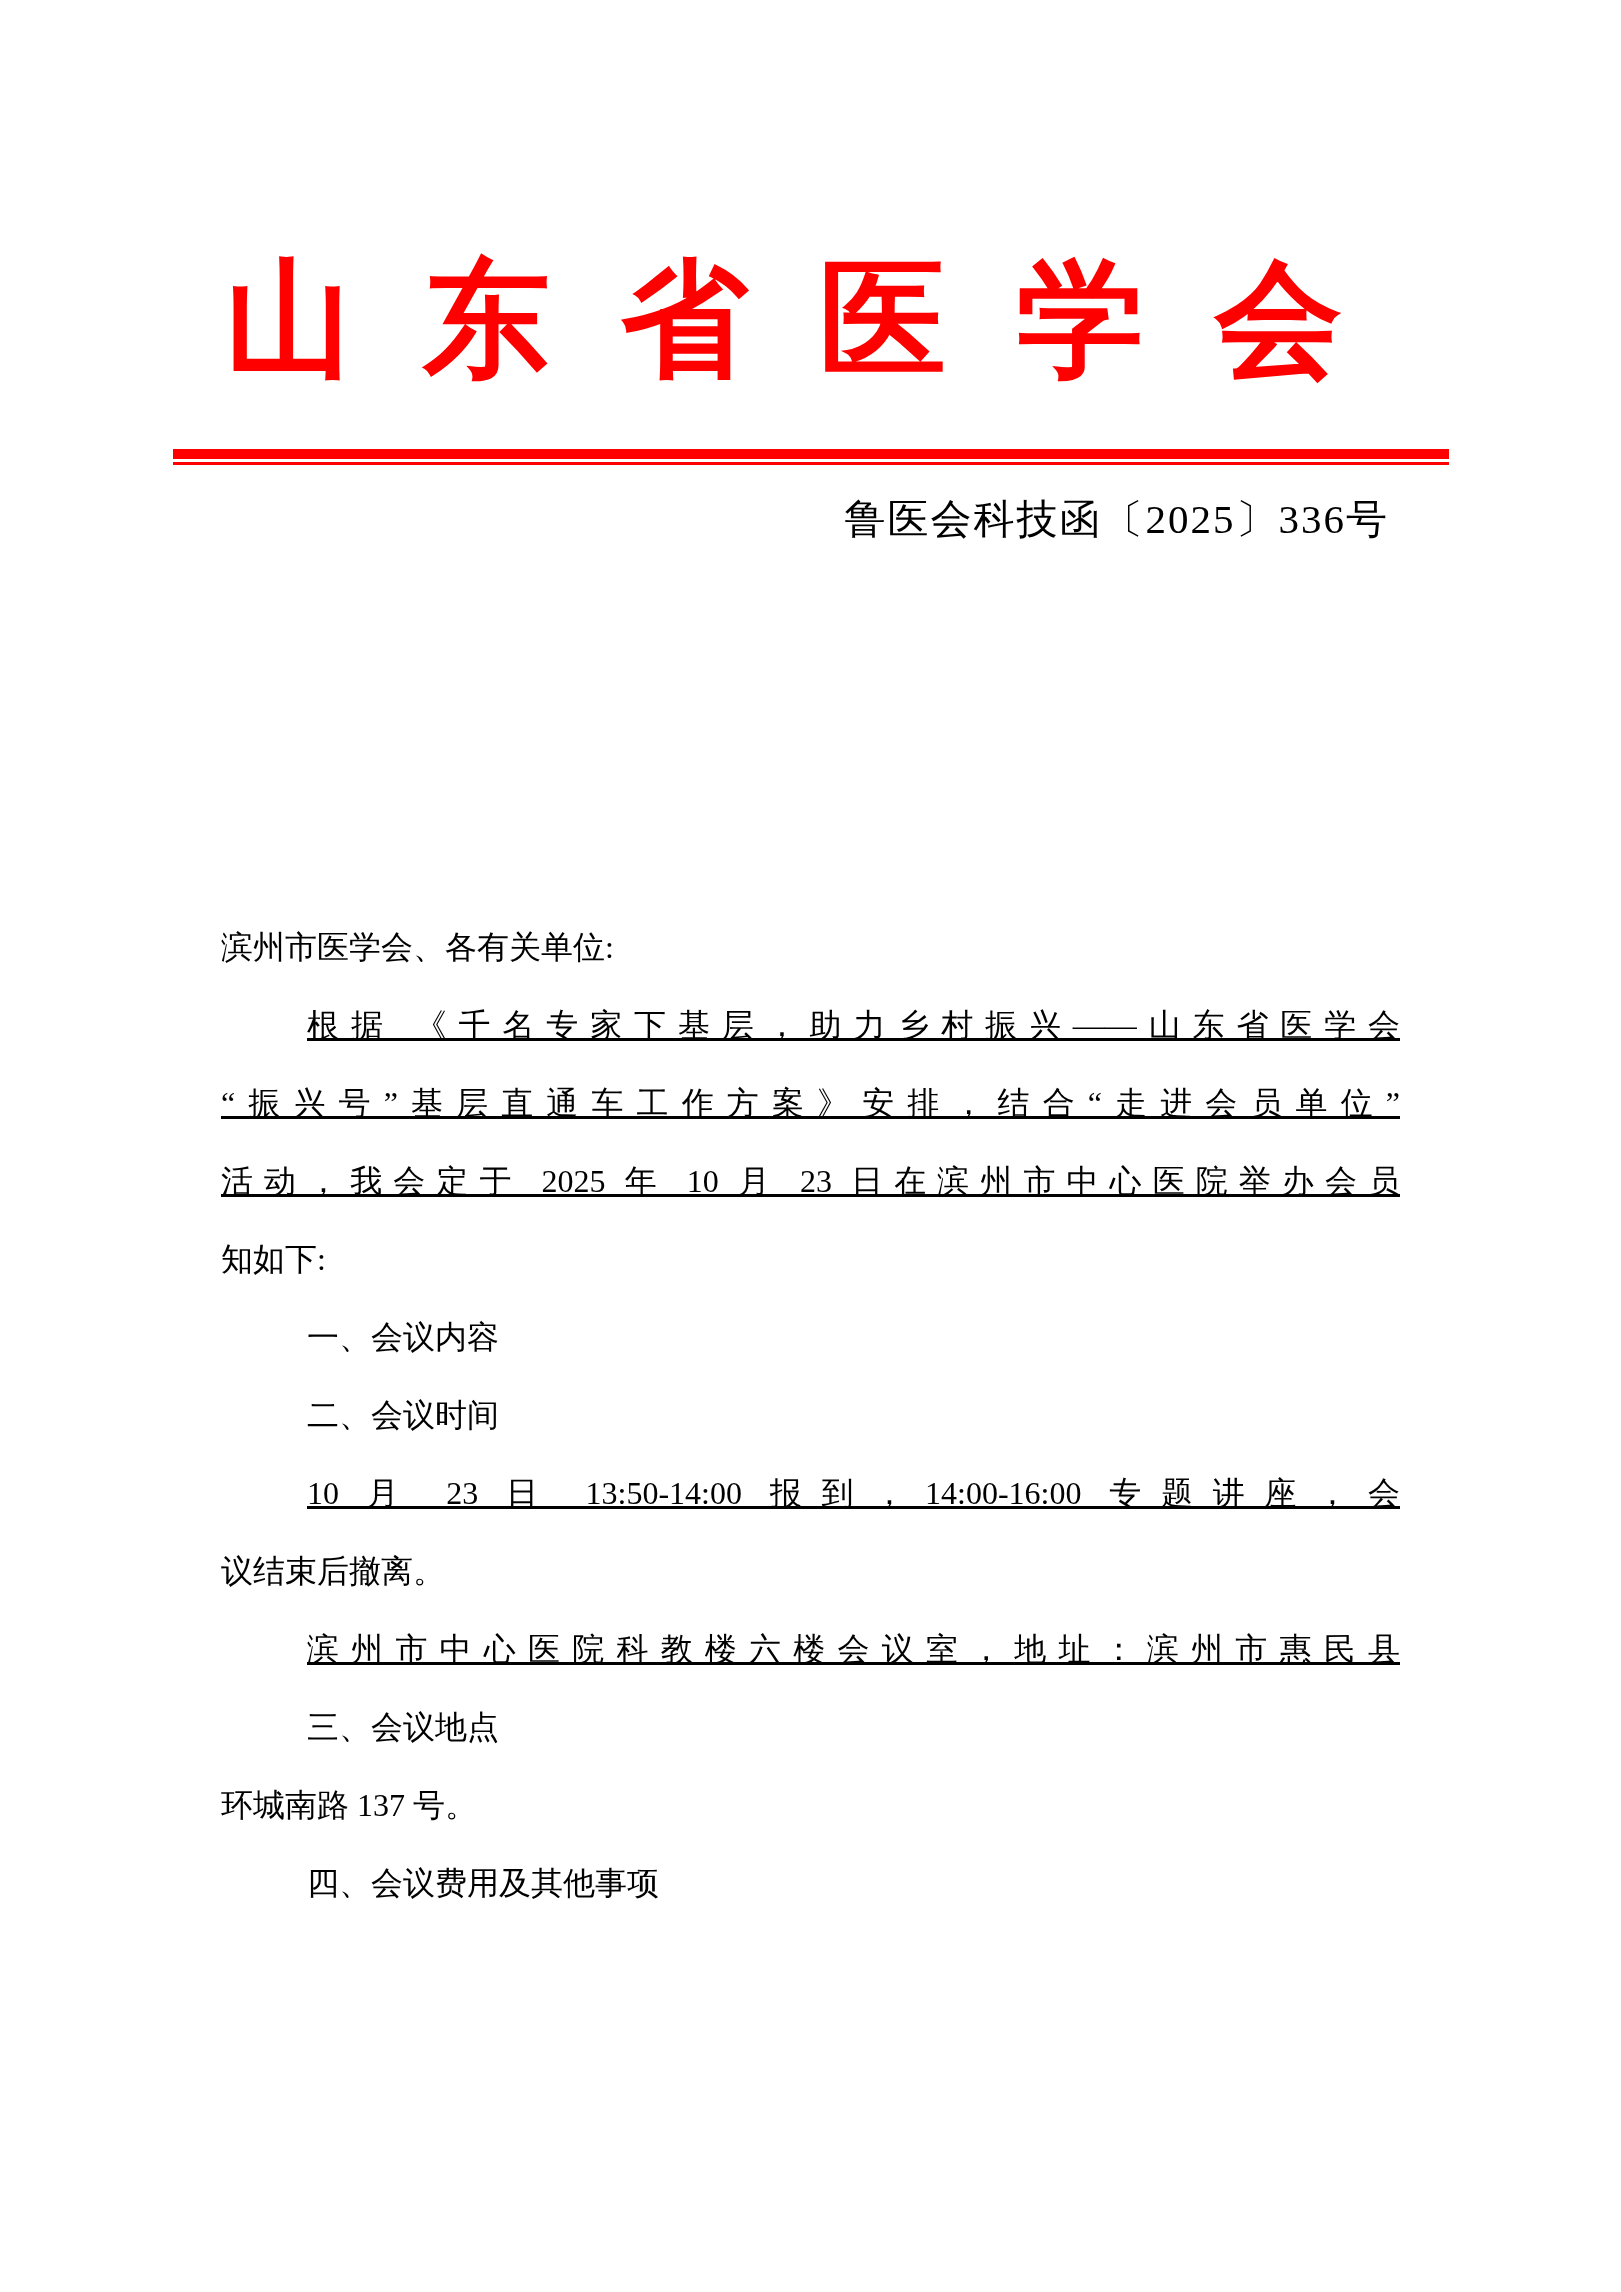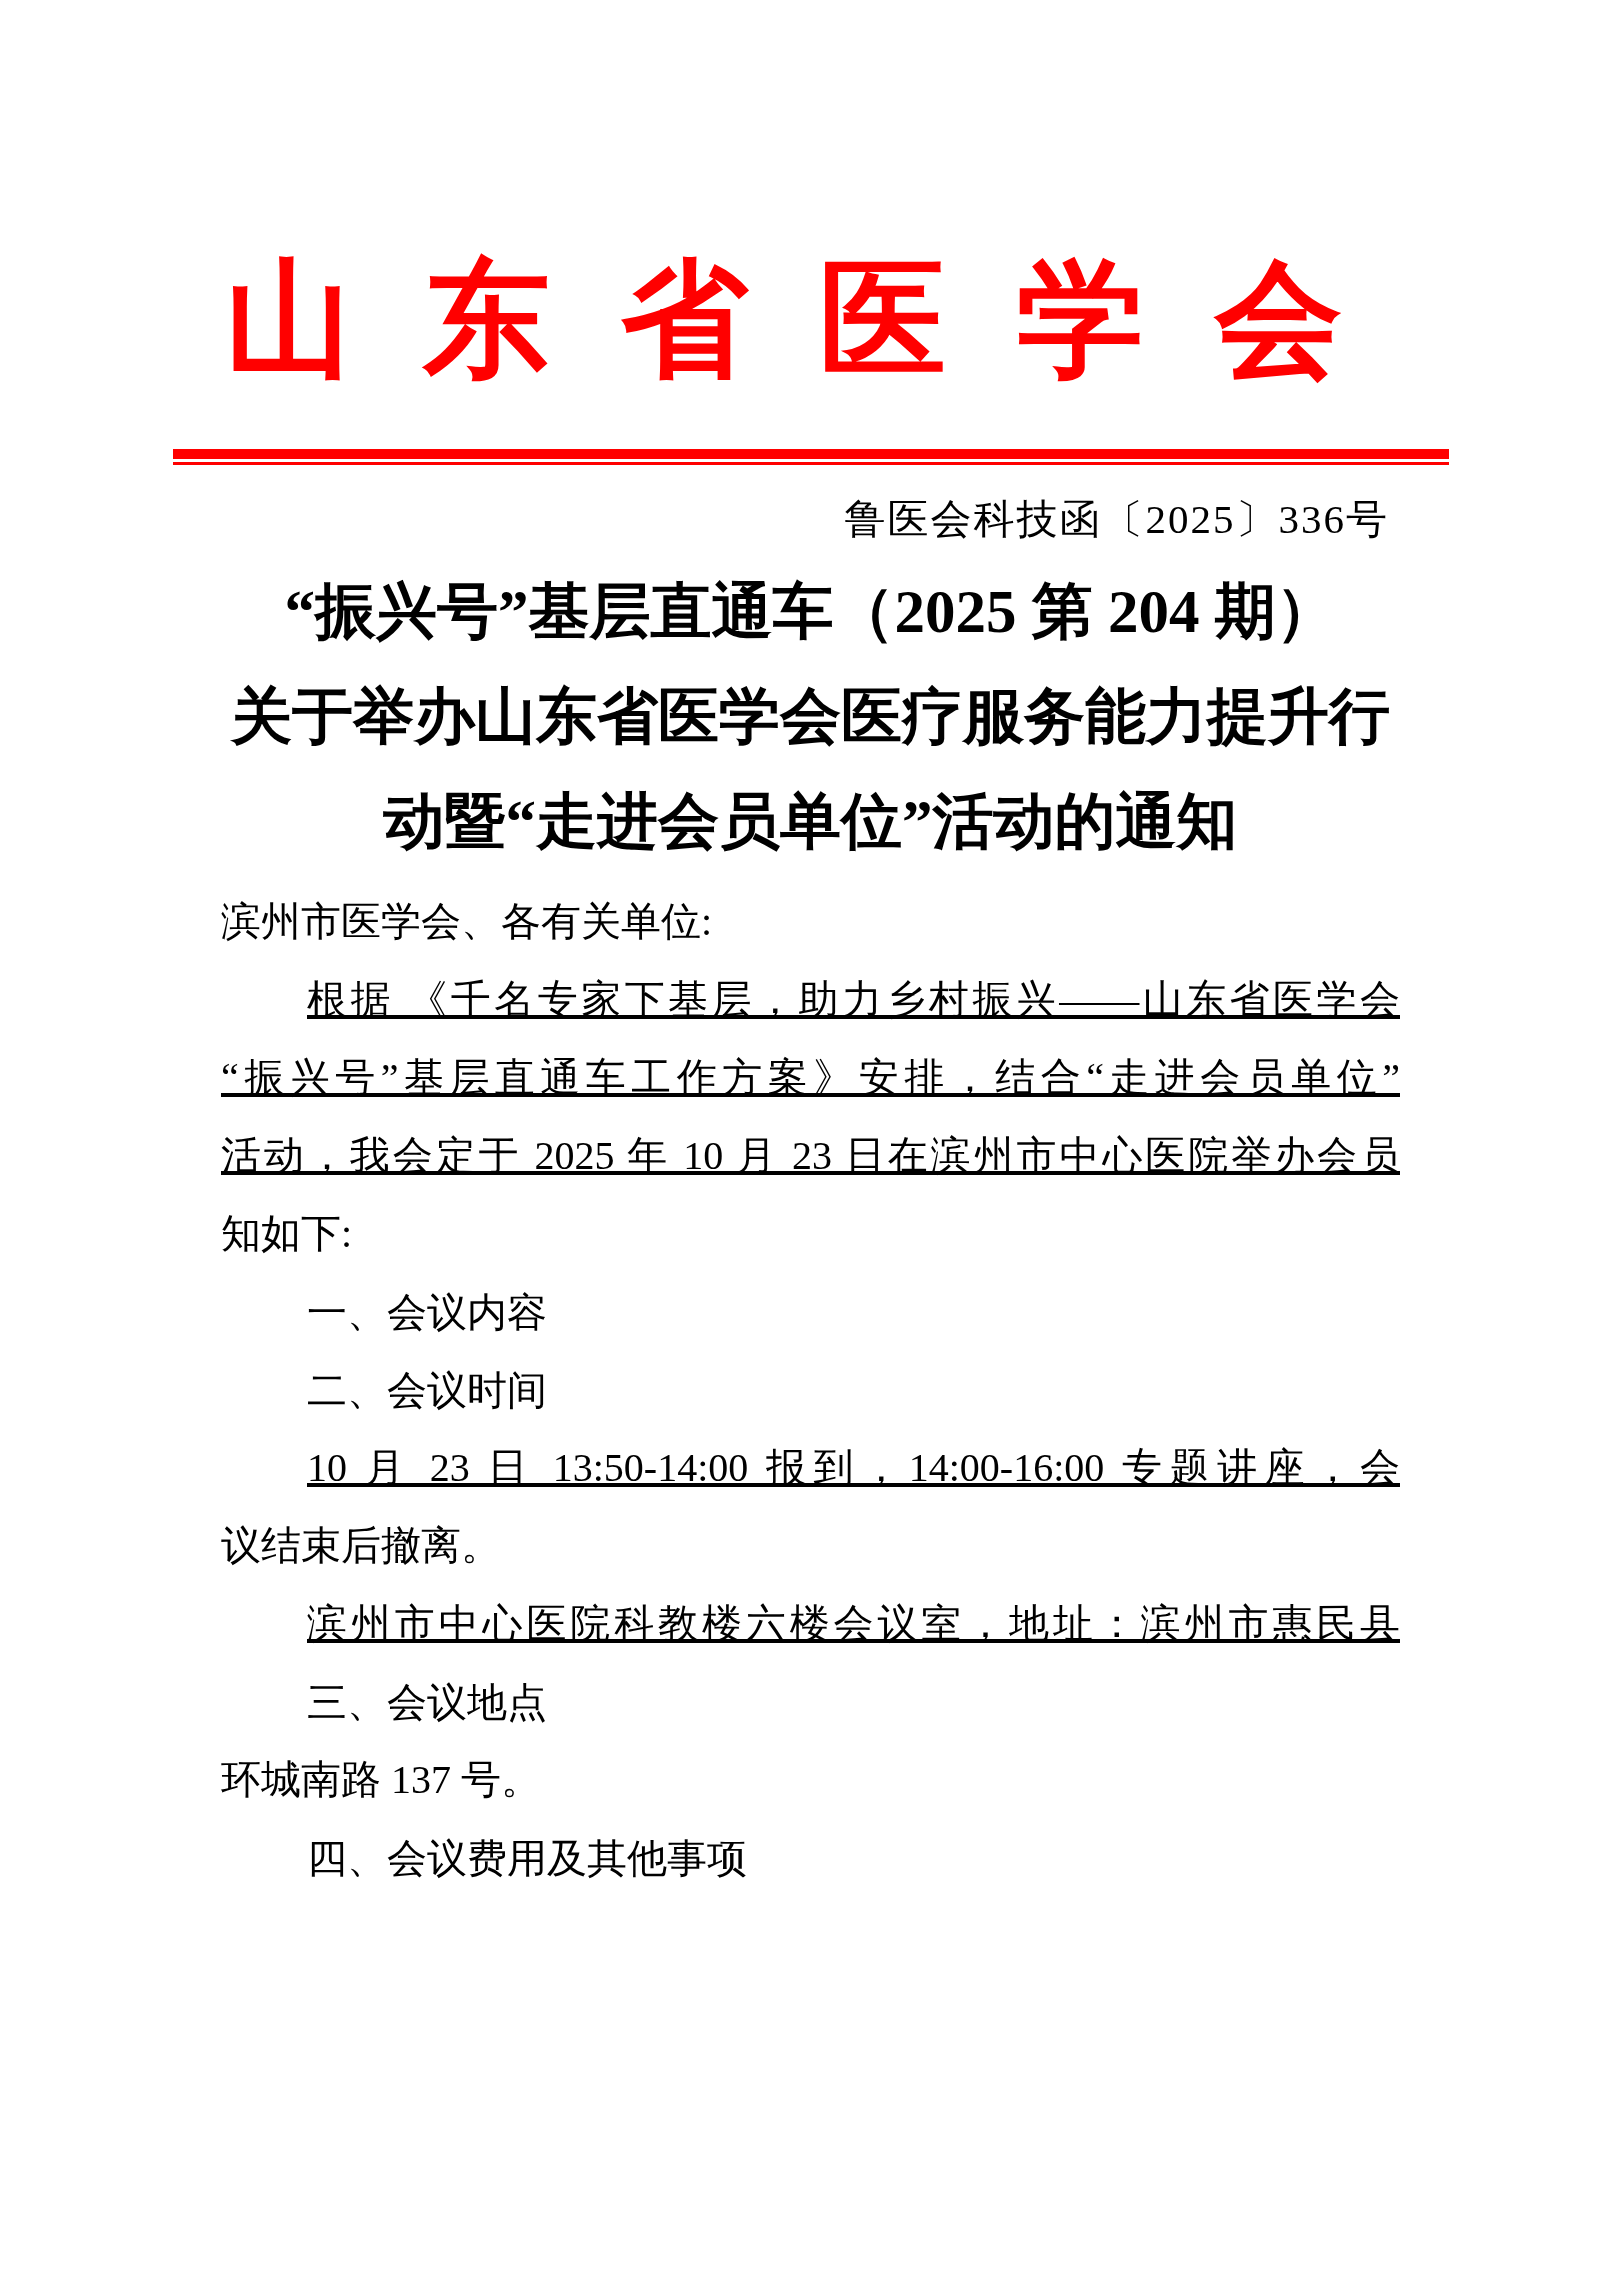--- a/index.html
+++ b/index.html
@@ -29,22 +29,22 @@
     position:absolute;left:210px;top:493px;width:1179px;
     text-align:right;font-size:41px;line-height:53px;letter-spacing:2px;
   }
   
   .doc-title{
     position:absolute;left:221px;top:559px;width:1179px;
     text-align:center;font-weight:700;font-size:61px;line-height:105px;
   }
   
   .body-text{
-    position:absolute;left:221px;top:883px;width:1179px;
-    font-size:40px;
+    position:absolute;left:221px;top:908px;width:1179px;
+    font-size:32px;
   }
   .line{
     height:78px;line-height:78px;
     white-space:nowrap;overflow:hidden;
   }
   .line.indent{padding-left:86px;}
   .line.fill{
     white-space:normal;
     text-align:justify;
     text-align-last:justify;
@@ -70,25 +70,20 @@
   </div>
 
   <div class="red-divider">
     <div class="bar-thick"></div>
     <div class="bar-gap"></div>
     <div class="bar-thin"></div>
   </div>
 
   <div class="doc-number">鲁医会科技函〔2025〕336号</div>
 
-  <div class="doc-title">
-    <div>“振兴号”基层直通车（2025 第 204 期）</div>
-    <div>关于举办山东省医学会医疗服务能力提升行</div>
-    <div>动暨“走进会员单位”活动的通知</div>
-  </div>
 
   <div class="body-text">
     <div class="line">滨州市医学会、各有关单位:</div>
     <div class="line indent fill">根据 《千名专家下基层，助力乡村振兴——山东省医学会</div>
     <div class="line fill">“振兴号”基层直通车工作方案》安排，结合“走进会员单位”</div>
     <div class="line fill">活动，我会定于 2025 年 10 月 23 日在滨州市中心医院举办会员</div>
     <div class="line">知如下:</div>
     <div class="line indent heading">一、会议内容</div>
     <div class="line indent heading">二、会议时间</div>
     <div class="line indent fill">10 月 23 日 13:50-14:00 报到，14:00-16:00 专题讲座，会</div>

